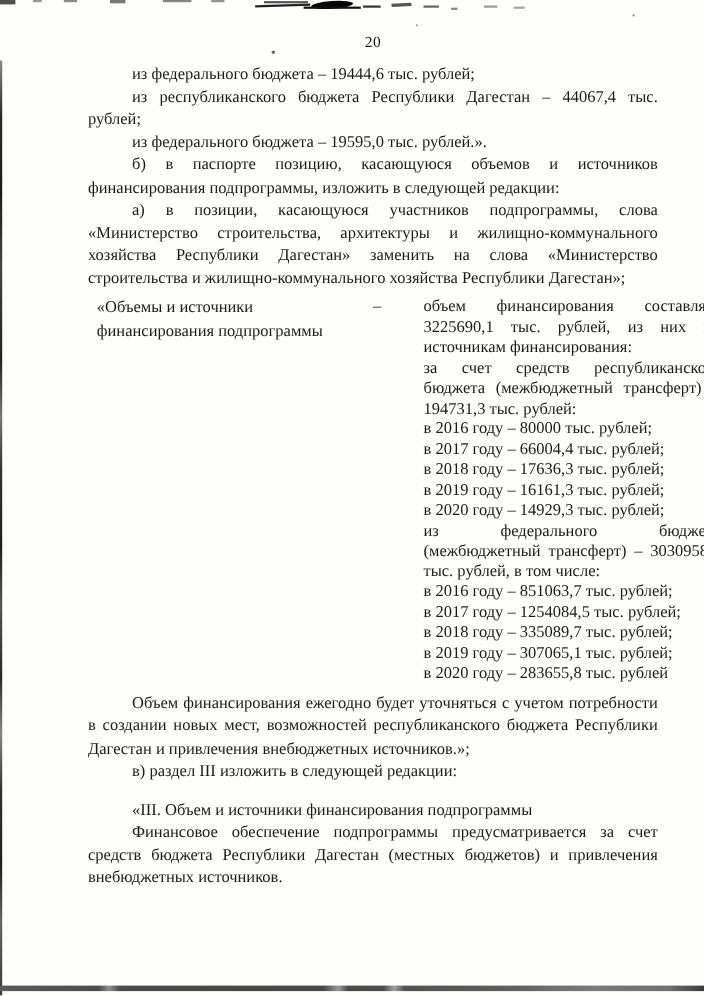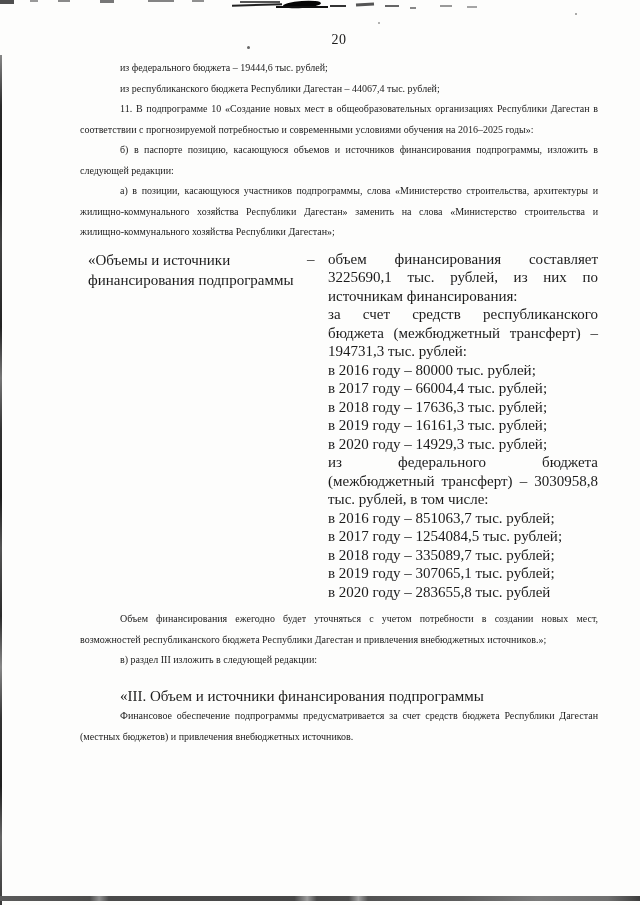--- a/index.html
+++ b/index.html
@@ -19,32 +19,33 @@
   }
   .page-number {
     text-align: center;
     font-size: 14px;
     line-height: 15px;
     margin-bottom: 11px;
     letter-spacing: 0.5px;
   }
   .body-text p {
     margin: 0;
-    font-size: 10px;
+    font-size: 15px;
     line-height: 20.5px;
     text-align: justify;
     text-indent: 40px;
   }
   
   .hang-row {
     display: flex;
     align-items: flex-start;
     margin-top: 7px;
     margin-bottom: 8px;
     font-size: 15px;
+    gap: 32px;
   }
   .hang-left {
     margin-left: 8px;
     width: 210px;
     line-height: 20.5px;
     flex: none;
   }
   .hang-dash {
     flex: none;
     margin-left: 9px;
@@ -134,22 +135,22 @@
   <div class="artifact dot-1"></div>
   <div class="artifact dot-2"></div>
   <div class="artifact dot-3"></div>
 
   <div class="page-number">20</div>
 
   <div class="body-text">
 
     <p>из федерального бюджета – 19444,6 тыс. рублей;</p>
     <p>из республиканского бюджета Республики Дагестан – 44067,4 тыс. рублей;</p>
+    <p>из федерального бюджета – 19595,0 тыс. рублей.».</p>
 
-    <p>11. В подпрограмме 10 «Создание новых мест в общеобразовательных организациях Республики Дагестан в соответствии с прогнозируемой потребностью и современными условиями обучения на 2016–2025 годы»:</p>
     <p>б) в паспорте позицию, касающуюся объемов и источников финансирования подпрограммы, изложить в следующей редакции:</p>
     <p>а) в позиции, касающуюся участников подпрограммы, слова «Министерство строительства, архитектуры и жилищно-коммунального хозяйства Республики Дагестан» заменить на слова «Министерство строительства и жилищно-коммунального хозяйства Республики Дагестан»;</p>
 
     <div class="hang-row">
       <div class="hang-left">«Объемы и источники финансирования подпрограммы</div>
       <div class="hang-dash">–</div>
       <div class="hang-right">
         <p>объем финансирования составляет 3225690,1 тыс. рублей, из них по источникам финансирования:</p>
         <p>за счет средств республиканского бюджета (межбюджетный трансферт) – 194731,3 тыс. рублей:</p>
         <p>в 2016 году – 80000 тыс. рублей;</p>

